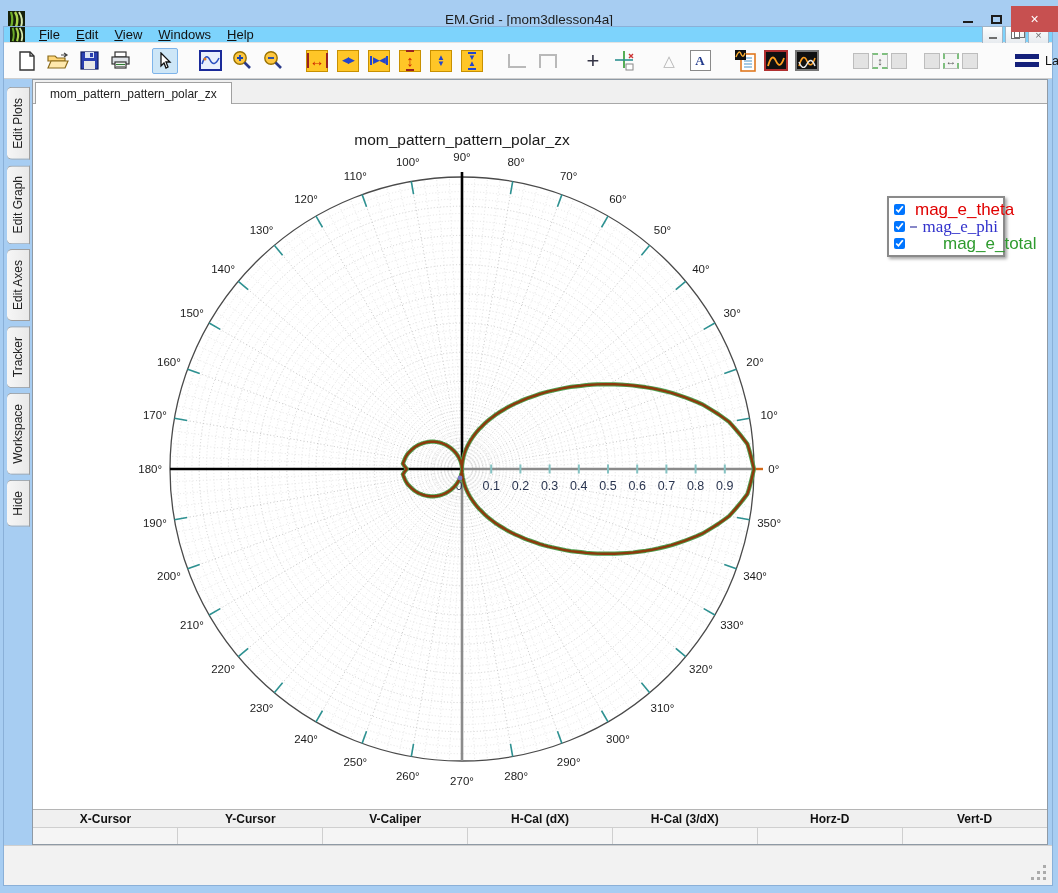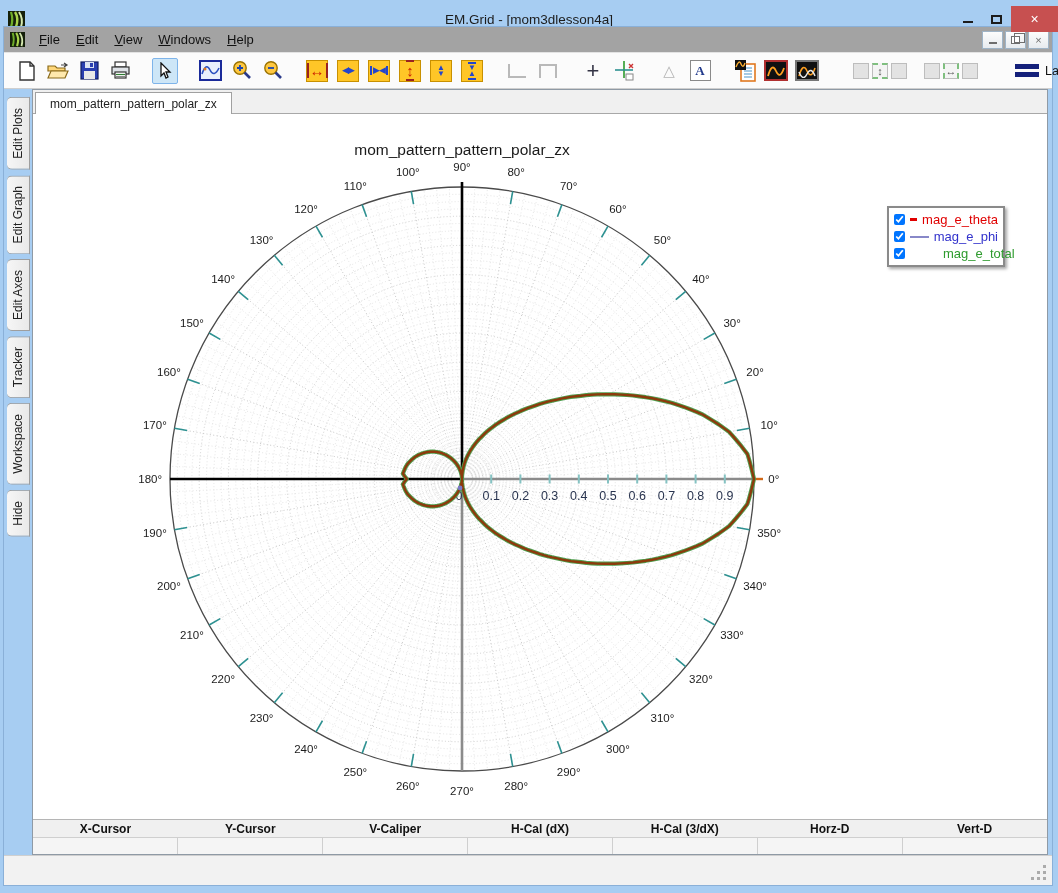--- a/index.html
+++ b/index.html
@@ -16,21 +16,21 @@
   .tb-min-glyph { width:10px; height:2px; background:#1c1c1c; margin-top:6px; }
   .tb-max-glyph { width:11px; height:9px; border:2px solid #1c1c1c; background:transparent; }
   .tb-close { width:47px; background:#c75050; color:#fff; font-size:14px;
               display:flex; align-items:center; justify-content:center; }
 
   
   .frame { position:absolute; left:3px; right:5px; top:26px; bottom:7px; background:#fff;
            display:flex; flex-direction:column; border:1px solid #8ab0d8; }
 
   
-  .menubar { height:26px; background:#a3a3a3; border-bottom:1px solid #e3e3e3;
+  .menubar { height:16px; background:#7dd3fc; border-bottom:1px solid #e3e3e3;
              display:flex; align-items:center; font-size:13px; color:#111; }
   .menubar .app-icon-sm { width:15px; height:15px; margin:0 6px 0 6px; }
   .menu-item { padding:3px 8px; cursor:default; }
   .mdi-buttons { margin-left:auto; display:flex; gap:2px; margin-right:3px; }
   .mdi-btn { width:21px; height:18px; border:1px solid #9fb4c7;
              background:linear-gradient(#fdfdfd,#e7ebef); display:flex; align-items:center;
              justify-content:center; color:#6e6e6e; font-size:11px; }
   .mdi-min { width:8px; height:2px; background:#6e6e6e; margin-top:7px; }
   .mdi-restore { width:9px; height:8px; border:1px solid #6e6e6e; position:relative; background:#fff; }
   .mdi-restore:before { content:""; position:absolute; left:2px; top:-4px; width:9px; height:8px;
@@ -87,21 +87,21 @@
              position:relative; top:1px; }
   .plot-area { flex:1; position:relative; background:#fff; overflow:hidden; }
   svg { display:block; font-family:"Liberation Sans", sans-serif; }
 
   
   .legend { position:absolute; left:854px; top:92px; width:118px; background:#fff;
             border:2px solid #8a8a8a; box-shadow:2px 2px 3px rgba(0,0,0,0.35); padding:3px 5px; }
   .legend-row { display:flex; align-items:center; height:17px; }
   .legend-row input { width:11px; height:11px; margin:0 5px 0 0; }
   .legend-line { width:20px; height:0; border-top-style:solid; margin-right:5px; }
-  .legend-label { font-size:13px; }
+  .legend-label { font-size:17px; }
 
   
   .tracker { height:35px; border-top:1px solid #b5b5b5; background:#f0f0f0;
              display:flex; flex-direction:column; }
   .tracker-headers, .tracker-values { display:flex; flex:1; }
   .tracker-headers div { flex:1; text-align:center; font-size:12px; font-weight:bold; color:#111;
                          padding-top:2px; }
   .tracker-values div { flex:1; border-top:1px solid #cfcfcf; border-left:1px solid #cfcfcf;
                         background:#f5f5f5; font-size:11px; color:#333; }
   .tracker-values div:first-child { border-left:none; }
@@ -649,21 +649,21 @@
             </svg>
           <div class="legend">
               <div class="legend-row">
                 <input type="checkbox" checked="" style="">
                 <span class="legend-line" style="border-top-color: rgb(224, 0, 0); border-top-width: 3px;"></span>
                 <span class="legend-label" style="color: rgb(224, 0, 0);">mag_e_theta</span>
               </div>
               <div class="legend-row">
                 <input type="checkbox" checked="" style="">
                 <span class="legend-line" style="border-top-color: rgb(136, 136, 200); border-top-width: 2px;"></span>
-                <span class="legend-label" style="color: rgb(50, 50, 204);">mag_e_phi</span>
+                <span class="legend-label" style="color: rgb(50, 50, 204); font-family: Liberation Serif, serif;">mag_e_phi</span>
               </div>
               <div class="legend-row">
                 <input type="checkbox" checked="" style="">
                 <span class="legend-line" style="border-top-color: rgb(132, 194, 132); border-top-width: 2px;"></span>
                 <span class="legend-label" style="color: rgb(46, 155, 46); padding-left: 28px;">mag_e_total</span>
               </div>
             </div>
         </div>
         <div class="tracker">
           <div class="tracker-headers">

